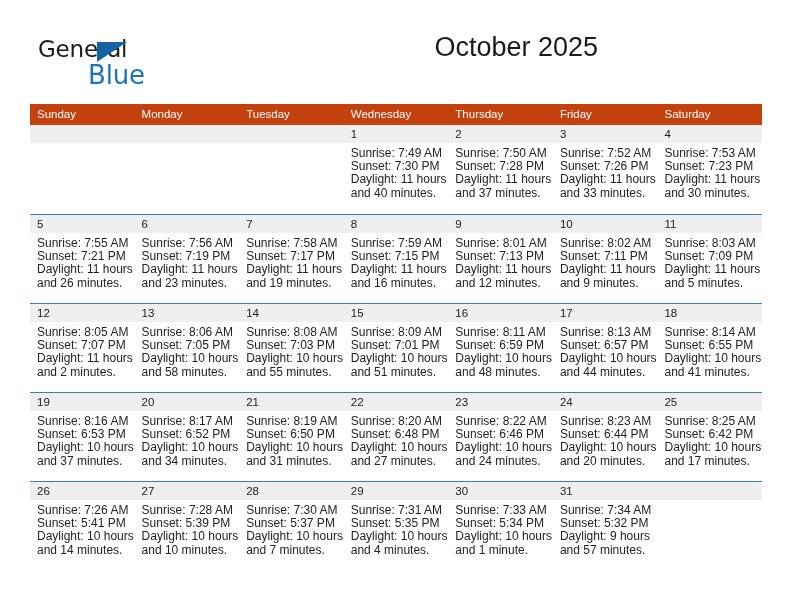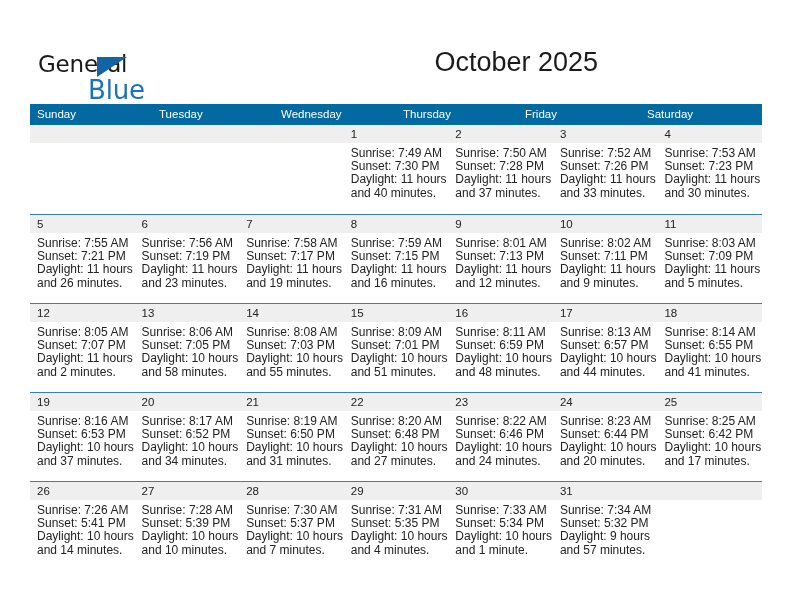--- a/index.html
+++ b/index.html
@@ -21,21 +21,20 @@
     box-sizing: border-box;
   }
 
   
   .header {
     position: absolute;
     left: 0;
     top: 0;
     width: 644px;
     height: 104px;
-    margin-top: 15px;
   }
   .logo {
     position: absolute;
     left: 38px;
     top: 36px;
     width: 200px;
     height: 56px;
   }
   .logo-general {
     position: absolute;
@@ -87,21 +86,21 @@
 
   
   .calendar {
     position: absolute;
     left: 30px;
     top: 104px;
     width: 732px;
   }
   .dow-row {
     display: flex;
-    background: #0369a1;
+    background: #c2410c;
     height: 21px;
   }
   .dow {
     flex: 1 1 0;
     color: #ffffff;
     font-size: 11.5px;
     line-height: 21px;
     padding-left: 7px;
     box-sizing: border-box;
     white-space: nowrap;
@@ -160,20 +159,21 @@
 
     <div class="title-wrap">
       <div class="cal-title">October 2025</div>
     </div>
 
   </div>
 
   <div class="calendar">
     <div class="dow-row" id="dow-row">
         <div class="dow">Sunday</div>
+        <div class="dow">Monday</div>
         <div class="dow">Tuesday</div>
         <div class="dow">Wednesday</div>
         <div class="dow">Thursday</div>
         <div class="dow">Friday</div>
         <div class="dow">Saturday</div>
       </div>
     <div id="weeks-container">
         <div class="week">
           <div class="cell empty">
             <div class="daynum"></div>

